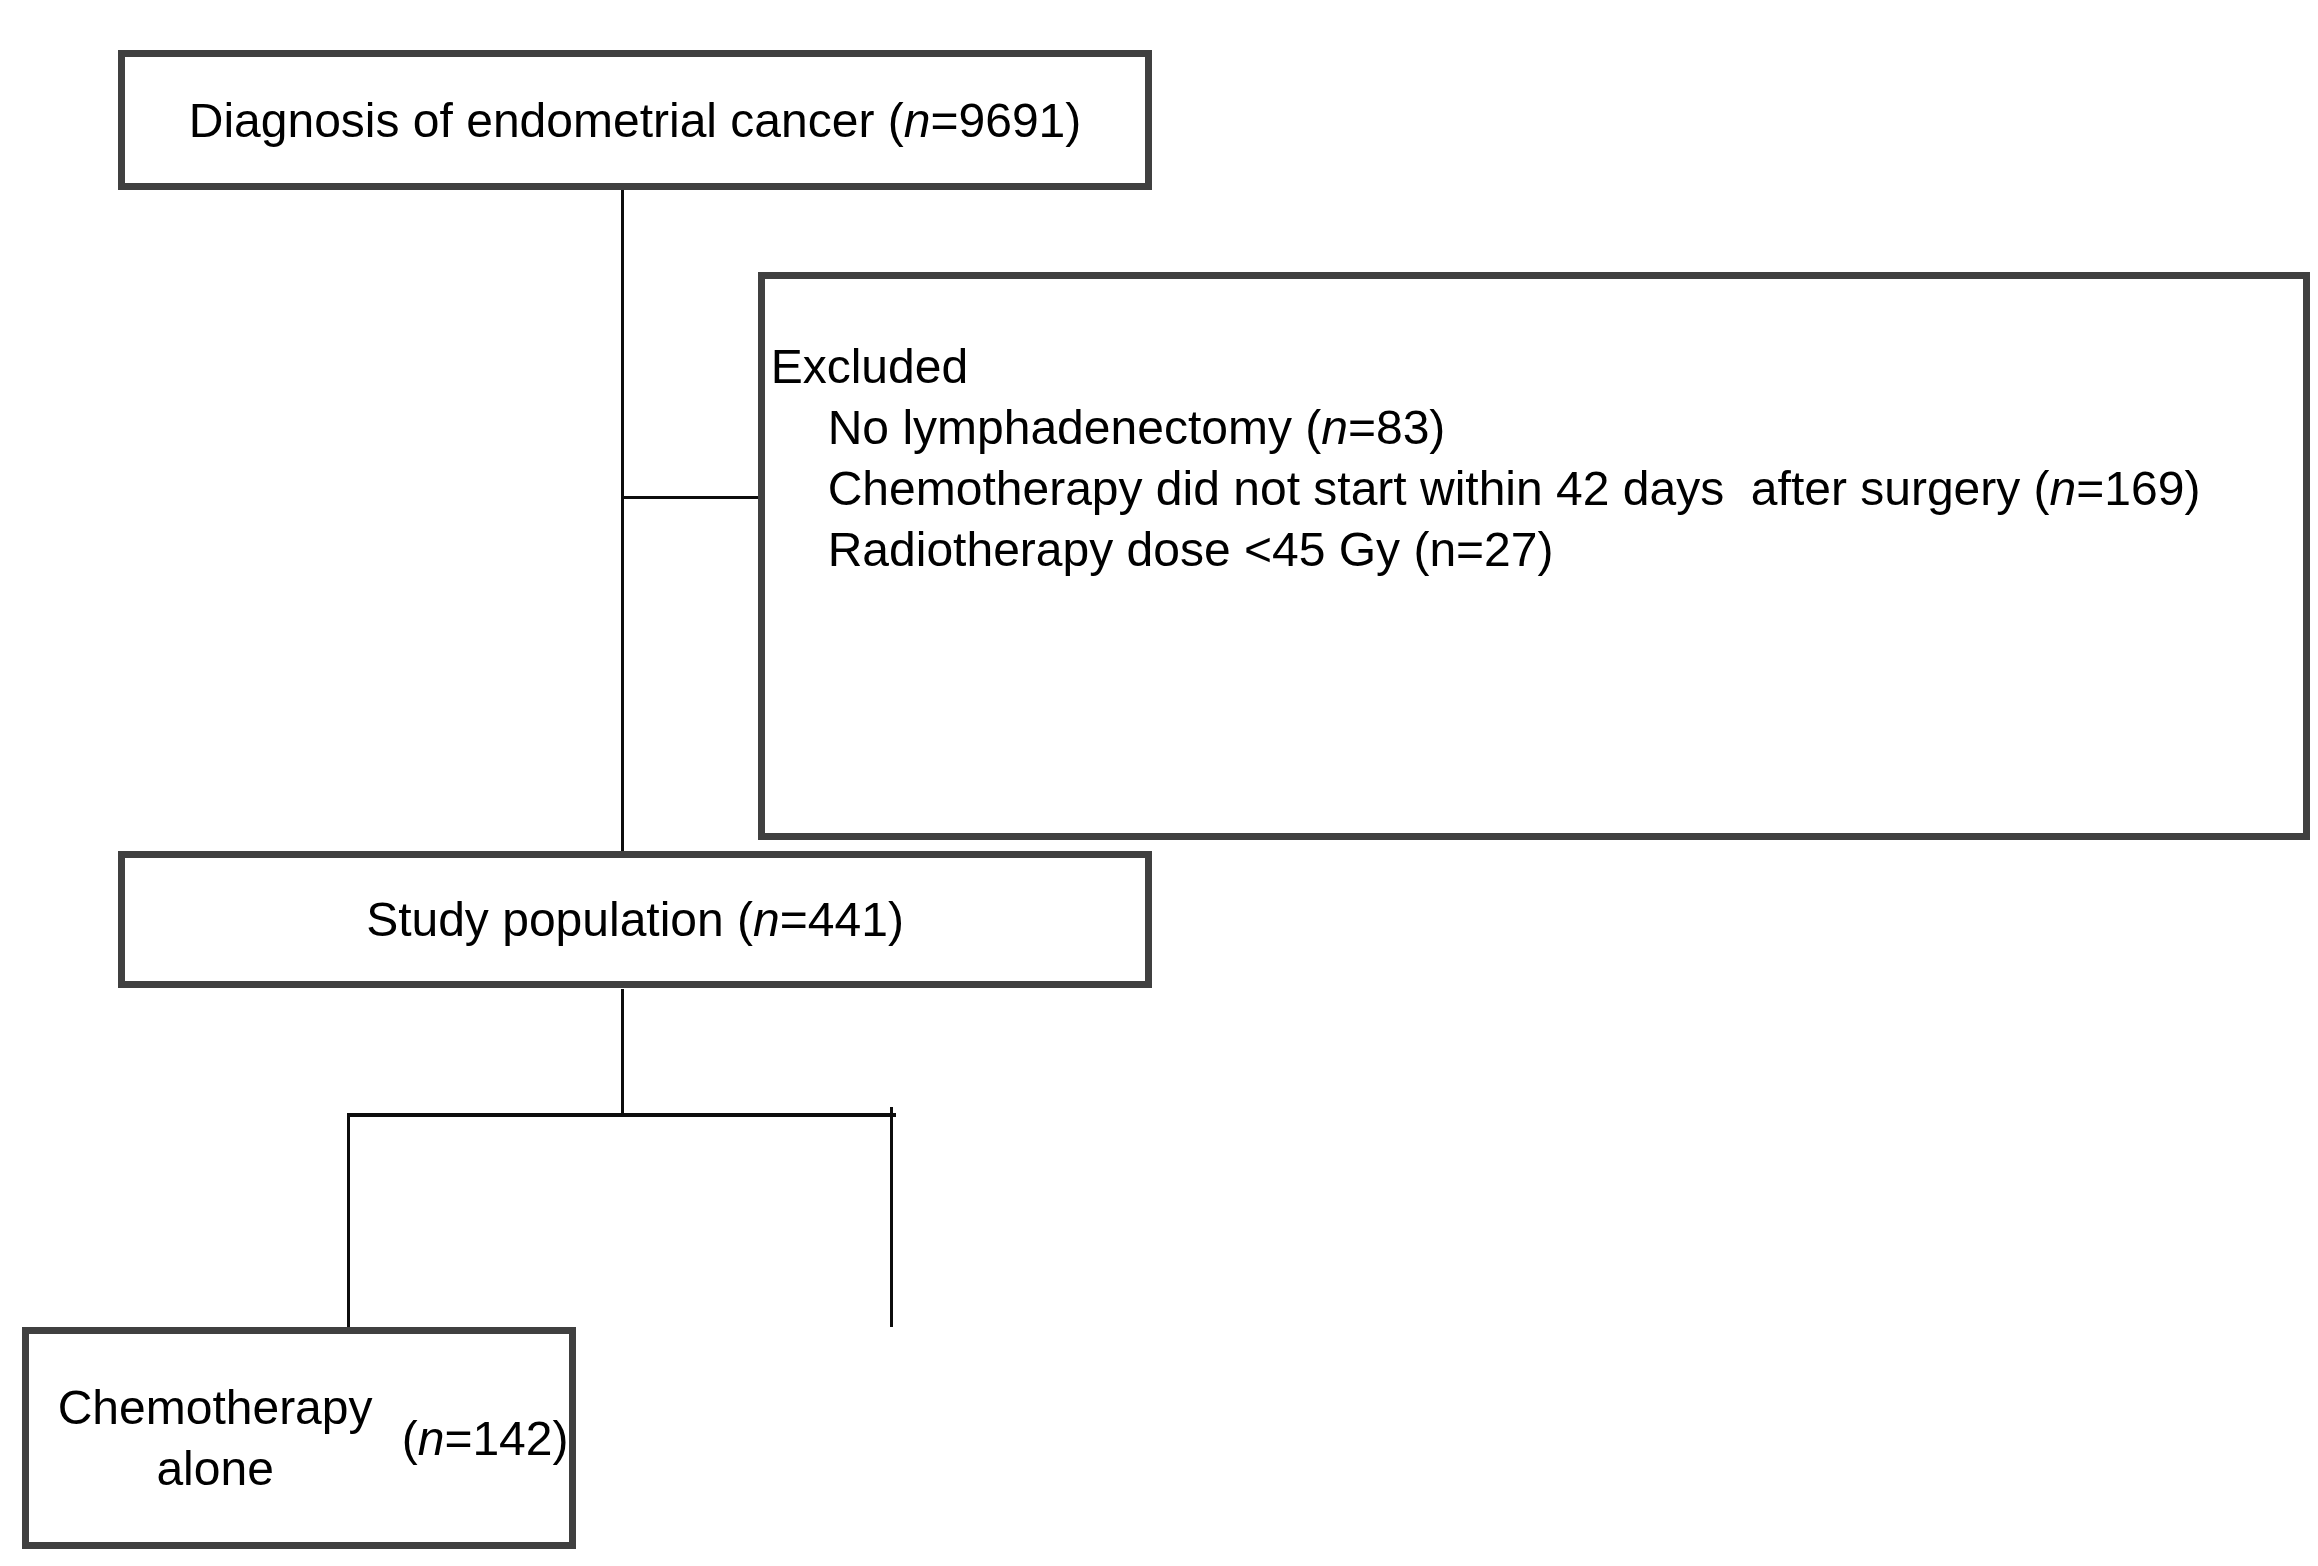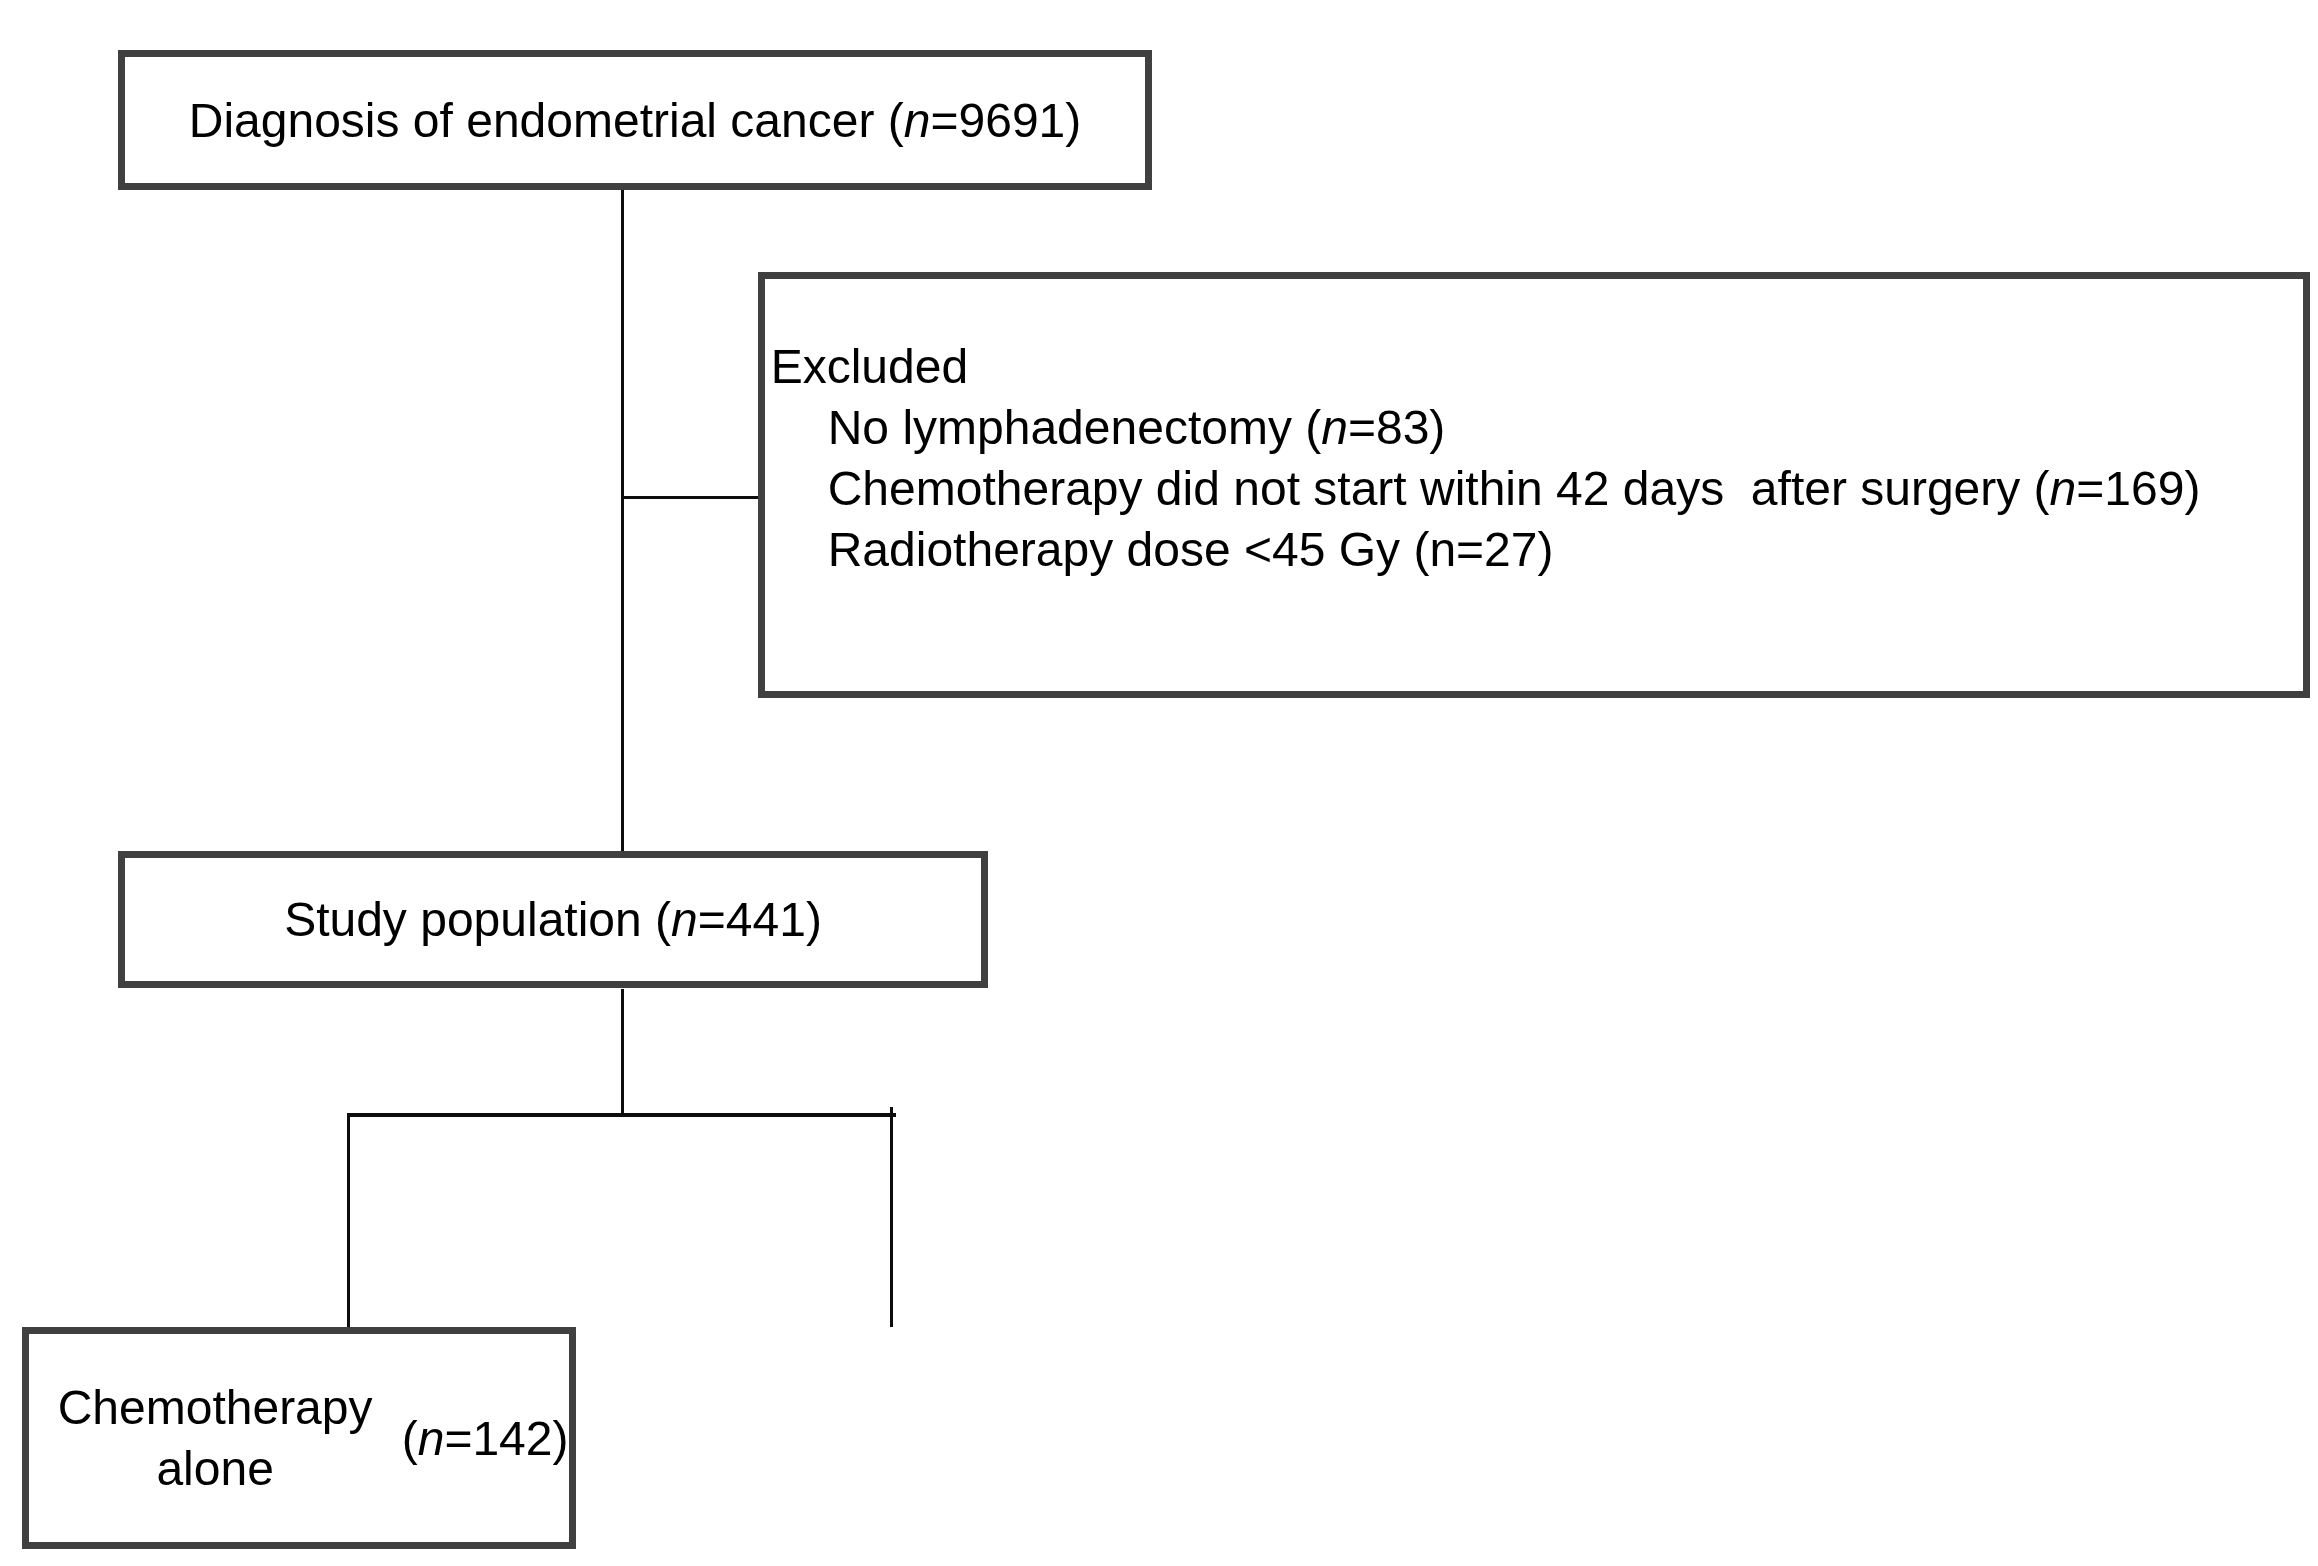--- a/index.html
+++ b/index.html
@@ -38,26 +38,26 @@
     justify-content: center;
     text-align: center;
   }
   .connector {
     position: absolute;
     background: #0d0d0d;
   }
   
   .box-diagnosis   { left: 118px;  top: 50px;   width: 1034px; height: 140px; }
   
-  .box-excluded    { left: 758px; top: 272px;  width: 1552px; height: 426px;
+  .box-excluded    { left: 758px; top: 272px;  width: 1552px; height: 568px;
                      padding: 57px 14.3px 0 5.7px; }
   .excl-title      { white-space: pre-wrap; }
   .excl-item       { padding-left: 57px; white-space: pre-wrap; }
   
-  .box-study       { left: 118px;  top: 851px; width: 870px; height: 137px; align-items: center; }
+  .box-study       { left: 118px;  top: 851px; width: 1034px; height: 137px; align-items: center; }
   
   .box-chemo       { left: 21.5px;   top: 1327px; width: 554px;  height: 222px; }
   .box-chemorad    { left: 633px;  top: 1327px; width: 552px;  height: 222px; }
   
   .conn-v-top      { left: 621px;  top: 188px;  width: 2.9px;   height: 663px; }
   .conn-h-excl     { left: 624px;  top: 496px;  width: 134px; height: 2.9px;  }
   .conn-v-mid      { left: 621px;  top: 989px; width: 2.9px;   height: 127px; }
   .conn-h-branch   { left: 347px;  top: 1113px; width: 549px; height: 4.3px;  }
   .conn-v-left     { left: 347px;  top: 1117px; width: 2.9px;   height: 210px; }
   .conn-v-right    { left: 890px; top: 1107px; width: 2.9px;   height: 220px; }

